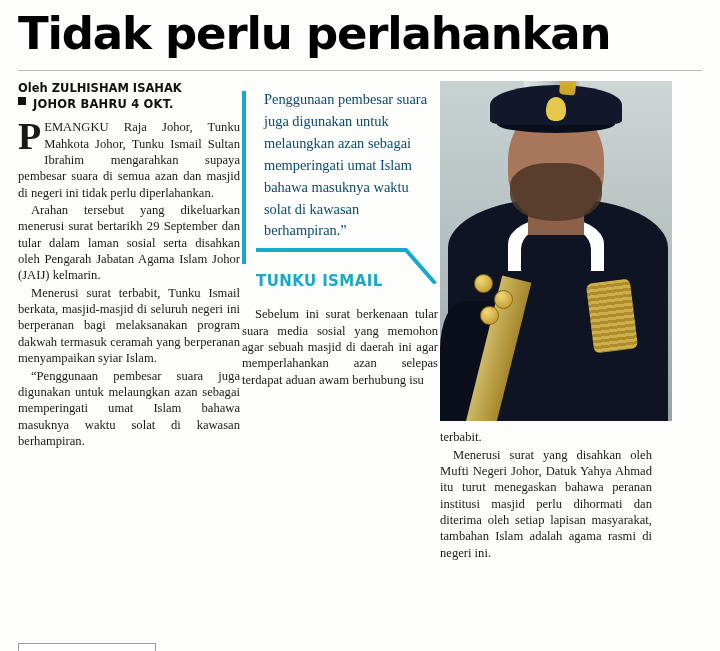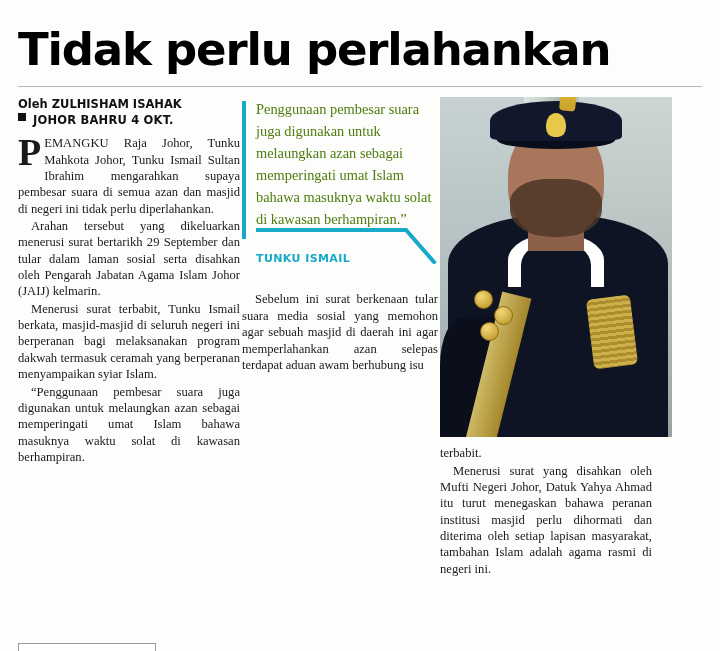--- a/index.html
+++ b/index.html
@@ -13,21 +13,21 @@
     font-family: "Liberation Serif", serif;
     color: #1a1a1a;
     overflow: hidden;
   }
   .page {
     position: relative;
     width: 720px;
     height: 651px;
     background: #fdfdfb;
     box-sizing: border-box;
-    padding: 16px 18px;
+    padding: 0 18px;
   }
 
   
   .headline {
     font-family: "DejaVu Sans", sans-serif;
     font-weight: bold;
     font-size: 45px;
     line-height: 1.07;
     letter-spacing: -1.2px;
     color: #000;
@@ -119,39 +119,39 @@
     left: 0;
     top: 2px;
     bottom: 26px;
     width: 4px;
     background: #17a9c8;
   }
   .pullquote {
     font-family: "Liberation Serif", serif;
     font-size: 14.4px;
     line-height: 1.52;
-    color: #4d7c0f;
+    color: #0c4a6e;
     padding-left: 14px;
-    margin: 0;
+    margin: 8px;
   }
   .pq-tail {
     position: relative;
     height: 36px;
     margin-left: 14px;
   }
   .pq-tail svg { position: absolute; left: 0; top: -2px; }
   .pq-attrib {
     font-family: "DejaVu Sans", sans-serif;
     font-weight: bold;
-    font-size: 11px;
+    font-size: 15px;
     color: #17a9c8;
     letter-spacing: 0.4px;
     padding-left: 14px;
     margin-top: -14px;
-    margin-bottom: 26px;
+    margin-bottom: 16px;
   }
 
   
   .photo {
     width: 232px;
     height: 340px;
     position: relative;
     overflow: hidden;
     background: linear-gradient(170deg, #b9c6c9 0%, #9fb0b6 35%, #8c9ea6 100%);
     margin-bottom: 8px;

